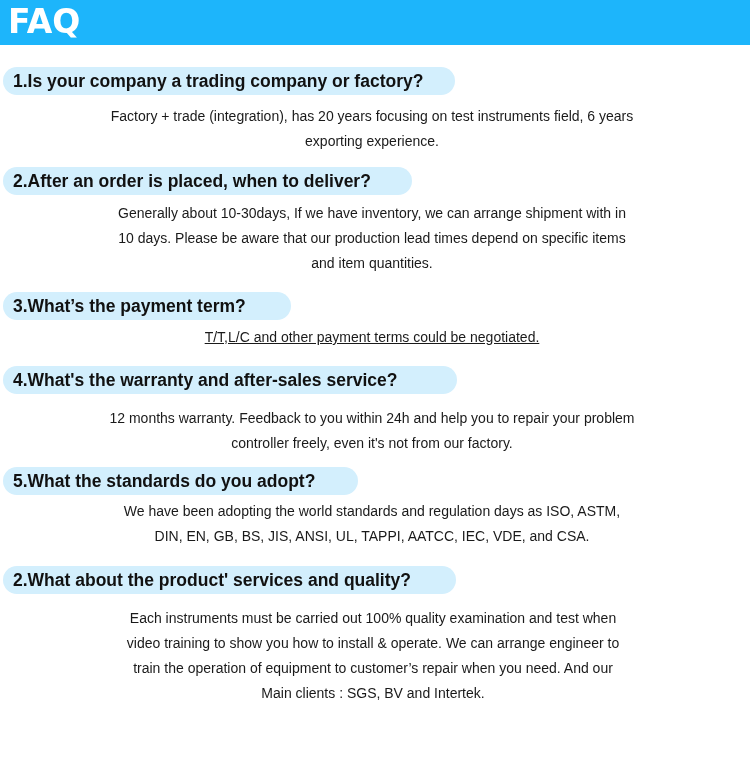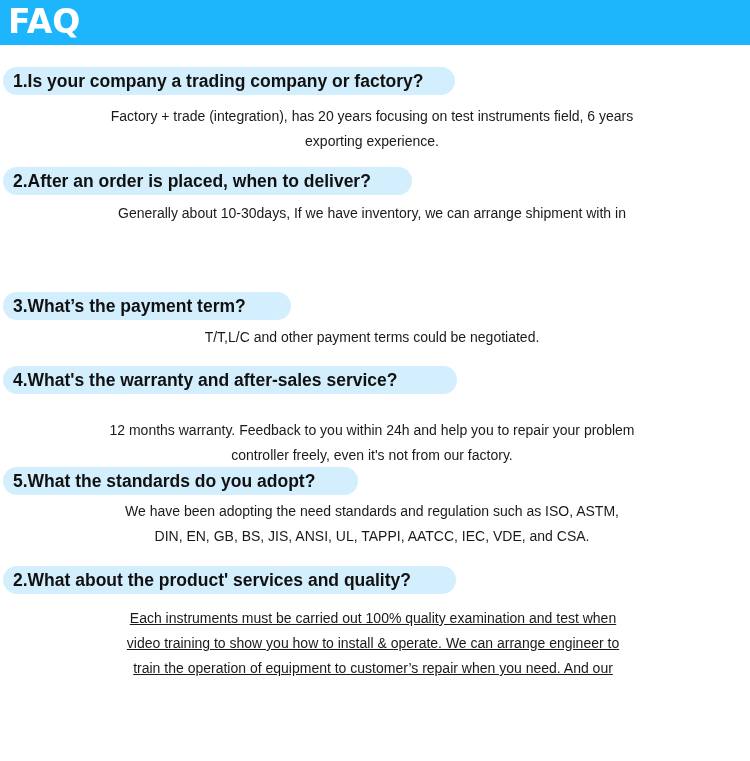--- a/index.html
+++ b/index.html
@@ -27,54 +27,57 @@
     <div>exporting experience.</div>
   </div>
 </div>
 
 <div class="faq-item" style="top:167px;">
   <div class="question-pill" style="top:0; width:409px;">
     <span class="question-text">2.After an order is placed, when to deliver?</span>
   </div>
   <div class="answer" style="top:34px;">
     <div>Generally about 10-30days, If we have inventory, we can arrange shipment with in</div>
+    <div>10 days. Please be aware that our production lead times depend on specific items</div>
+    <div>and item quantities.</div>
   </div>
 </div>
 
 <div class="faq-item" style="top:292px;">
   <div class="question-pill" style="top:0; width:288px;">
     <span class="question-text">3.What’s the payment term?</span>
   </div>
-  <div class="answer" style="top:33px;">
+  <div class="answer" style="top:33px;text-decoration:underline;">
     <div>T/T,L/C and other payment terms could be negotiated.</div>
   </div>
 </div>
 
 <div class="faq-item" style="top:366px;">
   <div class="question-pill" style="top:0; width:454px;">
     <span class="question-text">4.What's the warranty and after-sales service?</span>
   </div>
-  <div class="answer" style="top:52px;">
+  <div class="answer" style="top:40px;">
     <div>12 months warranty. Feedback to you within 24h and help you to repair your problem</div>
     <div>controller freely, even it's not from our factory.</div>
   </div>
 </div>
 
 <div class="faq-item" style="top:467px;">
   <div class="question-pill" style="top:0; width:355px;">
     <span class="question-text">5.What the standards do you adopt?</span>
   </div>
   <div class="answer" style="top:32px;">
-    <div>We have been adopting the need standards and regulation such as ISO, ASTM,</div>
+    <div>We have been adopting the world standards and regulation days as ISO, ASTM,</div>
     <div>DIN, EN, GB, BS, JIS, ANSI, UL, TAPPI, AATCC, IEC, VDE, and CSA.</div>
   </div>
 </div>
 
 <div class="faq-item" style="top:566px;">
   <div class="question-pill" style="top:0; width:453px;">
     <span class="question-text">2.What about the product' services and quality?</span>
   </div>
-  <div class="answer" style="top:40px; left:13px;text-decoration:underline;">
+  <div class="answer" style="top:40px; left:13px;">
     <div>Each instruments must be carried out 100% quality examination and test when</div>
     <div>video training to show you how to install &amp; operate. We can arrange engineer to</div>
     <div>train the operation of equipment to customer’s repair when you need. And our</div>
+    <div>Main clients : SGS, BV and Intertek.</div>
   </div>
 </div>
 
 </body></html>

